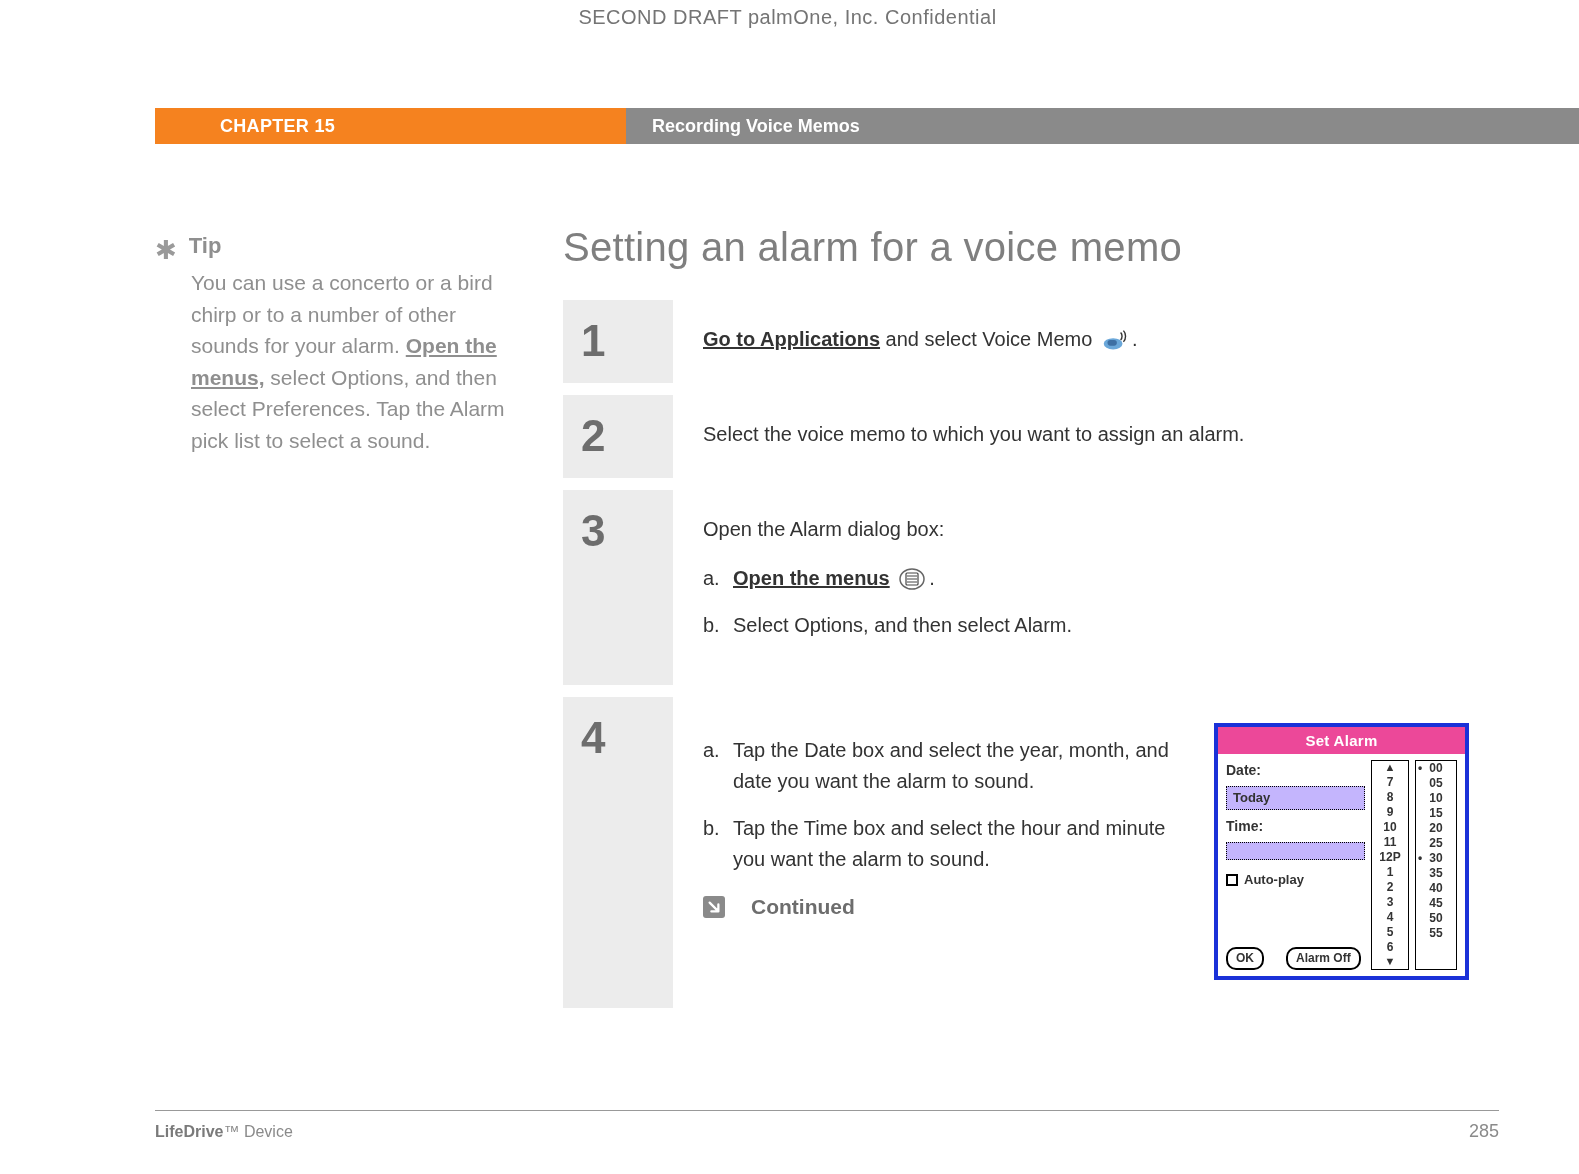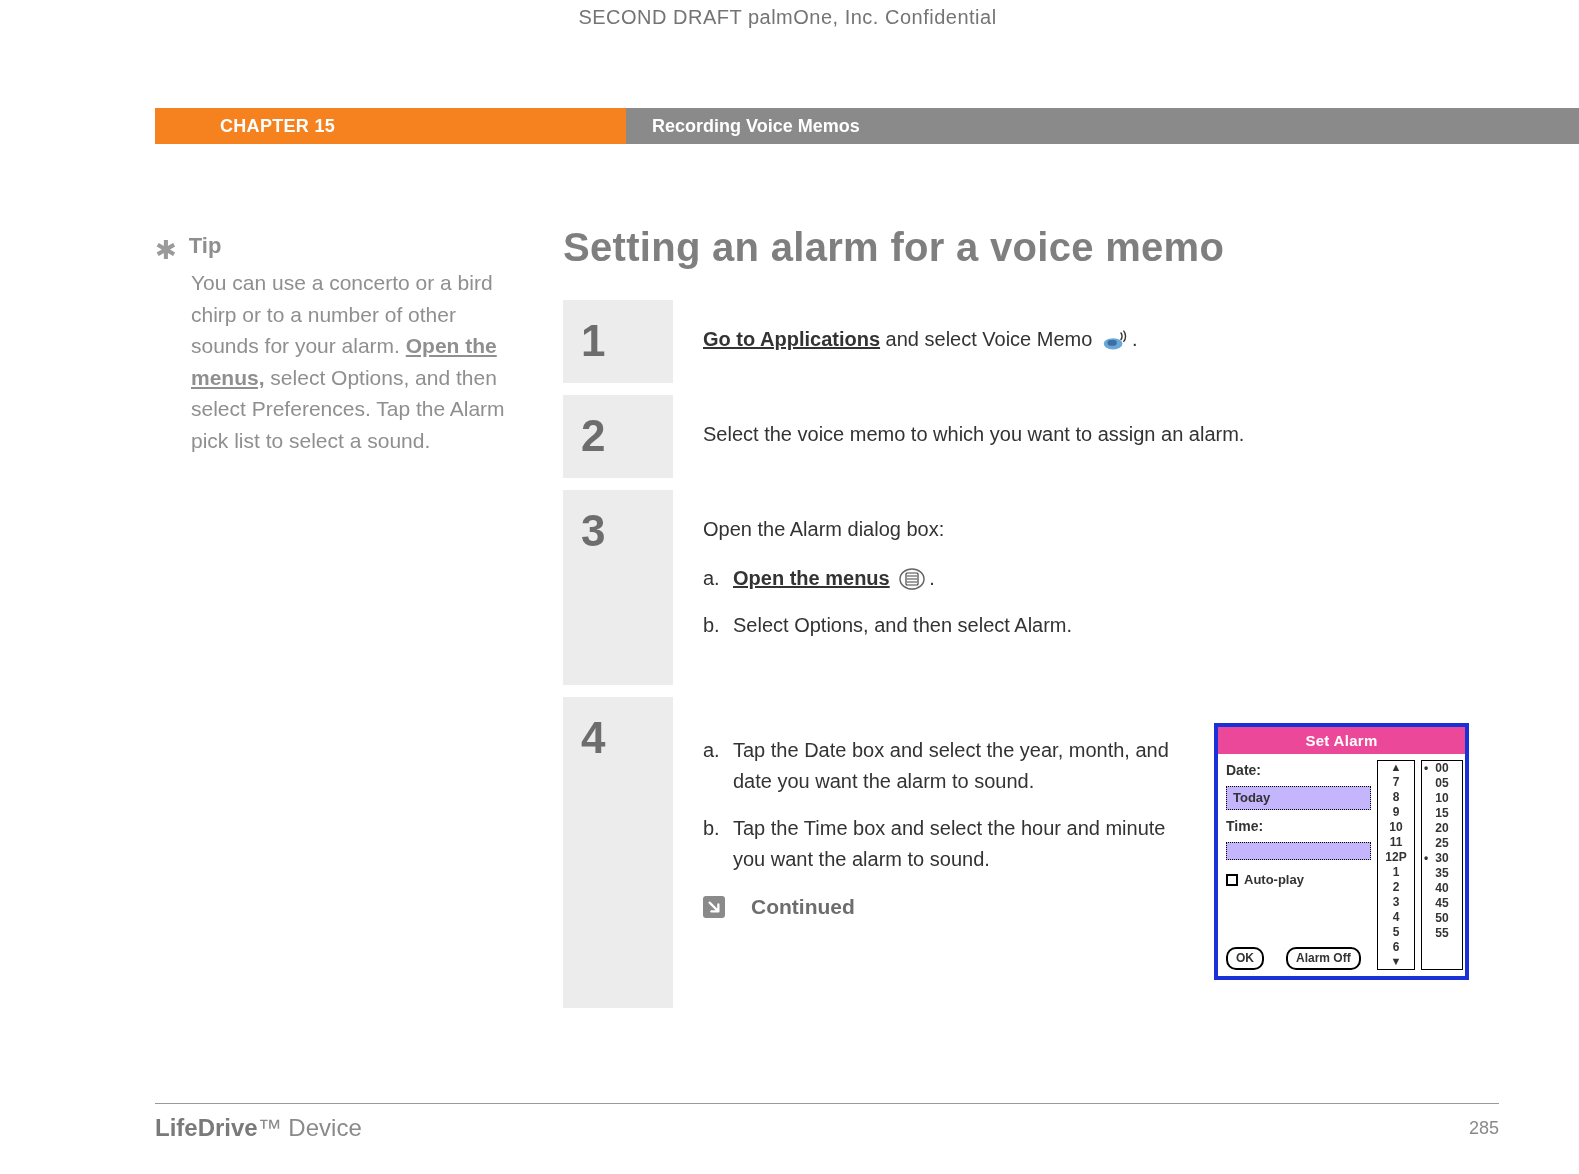--- a/index.html
+++ b/index.html
@@ -13,58 +13,58 @@
   .hb-title{flex:1;background:#8a8a8a;display:flex;align-items:center;padding-left:26px}
   .hb-title span{color:#fff;font-weight:700;font-size:18px}
   .body{position:absolute;top:225px;left:155px;right:80px;bottom:110px;display:flex;gap:48px}
   .sidebar{width:360px;padding-top:8px}
   .tip-row{display:flex;gap:12px}
   .tip-asterisk{color:#9a9a9a;font-size:26px;line-height:1;padding-top:4px}
   .tip-label{color:#8f8f8f;font-weight:700;font-size:22px}
   .tip-body{color:#8f8f8f;font-size:21px;line-height:1.5;margin-top:4px;margin-left:36px}
   .tip-body a{color:#8f8f8f;font-weight:700;text-decoration:underline}
   .main{flex:1;min-width:0}
-  .h1{color:#7f7f7f;font-weight:700;font-size:40px;letter-spacing:.3px;margin-bottom:30px}
+  .h1{color:#7f7f7f;font-weight:400;font-size:40px;letter-spacing:.3px;margin-bottom:30px}
   .steps{display:flex;flex-direction:column;gap:12px}
   .step{display:flex;background:#fff;border-left:0}
   .step-num-col{width:110px;background:#ececec;display:flex;align-items:flex-start;justify-content:flex-start;padding:16px 0 16px 18px}
   .step-num{color:#6d6d6d;font-size:44px;font-weight:800;font-family:Arial,Helvetica,sans-serif}
   .step-body{flex:1;padding:24px 30px 28px 30px;font-size:20px;color:#333;line-height:1.55}
   .step-body .link{font-weight:700;text-decoration:underline;color:#333}
   .icon-slot{display:inline-flex;vertical-align:-6px;margin:0 2px}
   .step-body p{margin:0 0 18px 0}
   .step-body p:last-child{margin-bottom:0}
   .substeps{margin-top:14px}
   .substeps li{list-style:none;margin-bottom:16px;display:flex;gap:10px}
   .sub-letter{min-width:20px}
   .continued-row{display:flex;align-items:center;gap:26px;margin-top:10px}
   .continued-row .arrow{width:22px;height:22px;background:#8a8a8a;display:inline-flex;align-items:center;justify-content:center;border-radius:3px}
   .continued-row .arrow svg{width:14px;height:14px;fill:#fff}
   .continued-label{font-weight:700;color:#6d6d6d;font-size:21px}
   .step4-flex{display:flex;gap:30px;align-items:flex-start}
   .step4-text{flex:1;min-width:0}
   .palm-window{width:255px;border:4px solid #1a31d8;background:#fff;font-family:"Arial Black",Arial,sans-serif;margin-top:2px}
   .palm-titlebar{background:#ec4899;color:#fff;text-align:center;font-weight:900;font-size:15px;padding:2px 0;letter-spacing:.3px}
-  .palm-body{display:flex;padding:6px 2px 6px 8px;gap:6px}
+  .palm-body{display:flex;padding:6px 8px 6px 8px;gap:6px}
   .palm-left{flex:1;display:flex;flex-direction:column;gap:4px;font-size:14px}
   .palm-label{font-weight:900;font-size:14px}
   .palm-field{border:1px dotted #000;padding:1px 6px;display:inline-block;font-weight:700;font-size:13px;background:#c4b5fd}
   .palm-field.empty{min-width:54px;height:18px}
   .palm-check{display:flex;align-items:center;gap:6px;margin-top:6px;font-weight:900;font-size:13px}
   .palm-check .box{width:12px;height:12px;border:2px solid #000;display:inline-block}
   .palm-buttons{margin-top:auto;display:flex;gap:22px;padding-top:10px}
   .palm-btn{border:2px solid #000;border-radius:10px;padding:0 8px;font-weight:900;font-size:12px;background:#fff;font-family:Arial,sans-serif}
   .palm-col{width:38px;border:1px solid #000;display:flex;flex-direction:column;align-items:center;font-family:Arial,sans-serif;font-weight:900;font-size:12px;line-height:1.25;background:#fff}
   .palm-col .cell{width:100%;text-align:center}
   .palm-col .arrow-cell{font-size:11px}
   .palm-col .sel{position:relative}
   .palm-col .sel::before{content:"\2022";position:absolute;left:2px}
   .palm-col-min{width:42px}
   .footer{position:absolute;left:155px;right:80px;bottom:32px;border-top:1px solid #999;padding-top:10px;display:flex;justify-content:space-between;align-items:center}
-  .footer .prod{color:#8a8a8a;font-size:24px}
+  .footer .prod{color:#8a8a8a;font-size:16px}
   .footer .prod b{font-weight:800;color:#7a7a7a}
   .footer .pg{color:#8a8a8a;font-size:18px}
   .voice-memo-icon svg,.menu-icon svg{width:30px;height:24px}
 </style>
 </head>
 <body>
 <div class="page">
 
   <div class="watermark">SECOND DRAFT palmOne, Inc.  Confidential</div>
 

